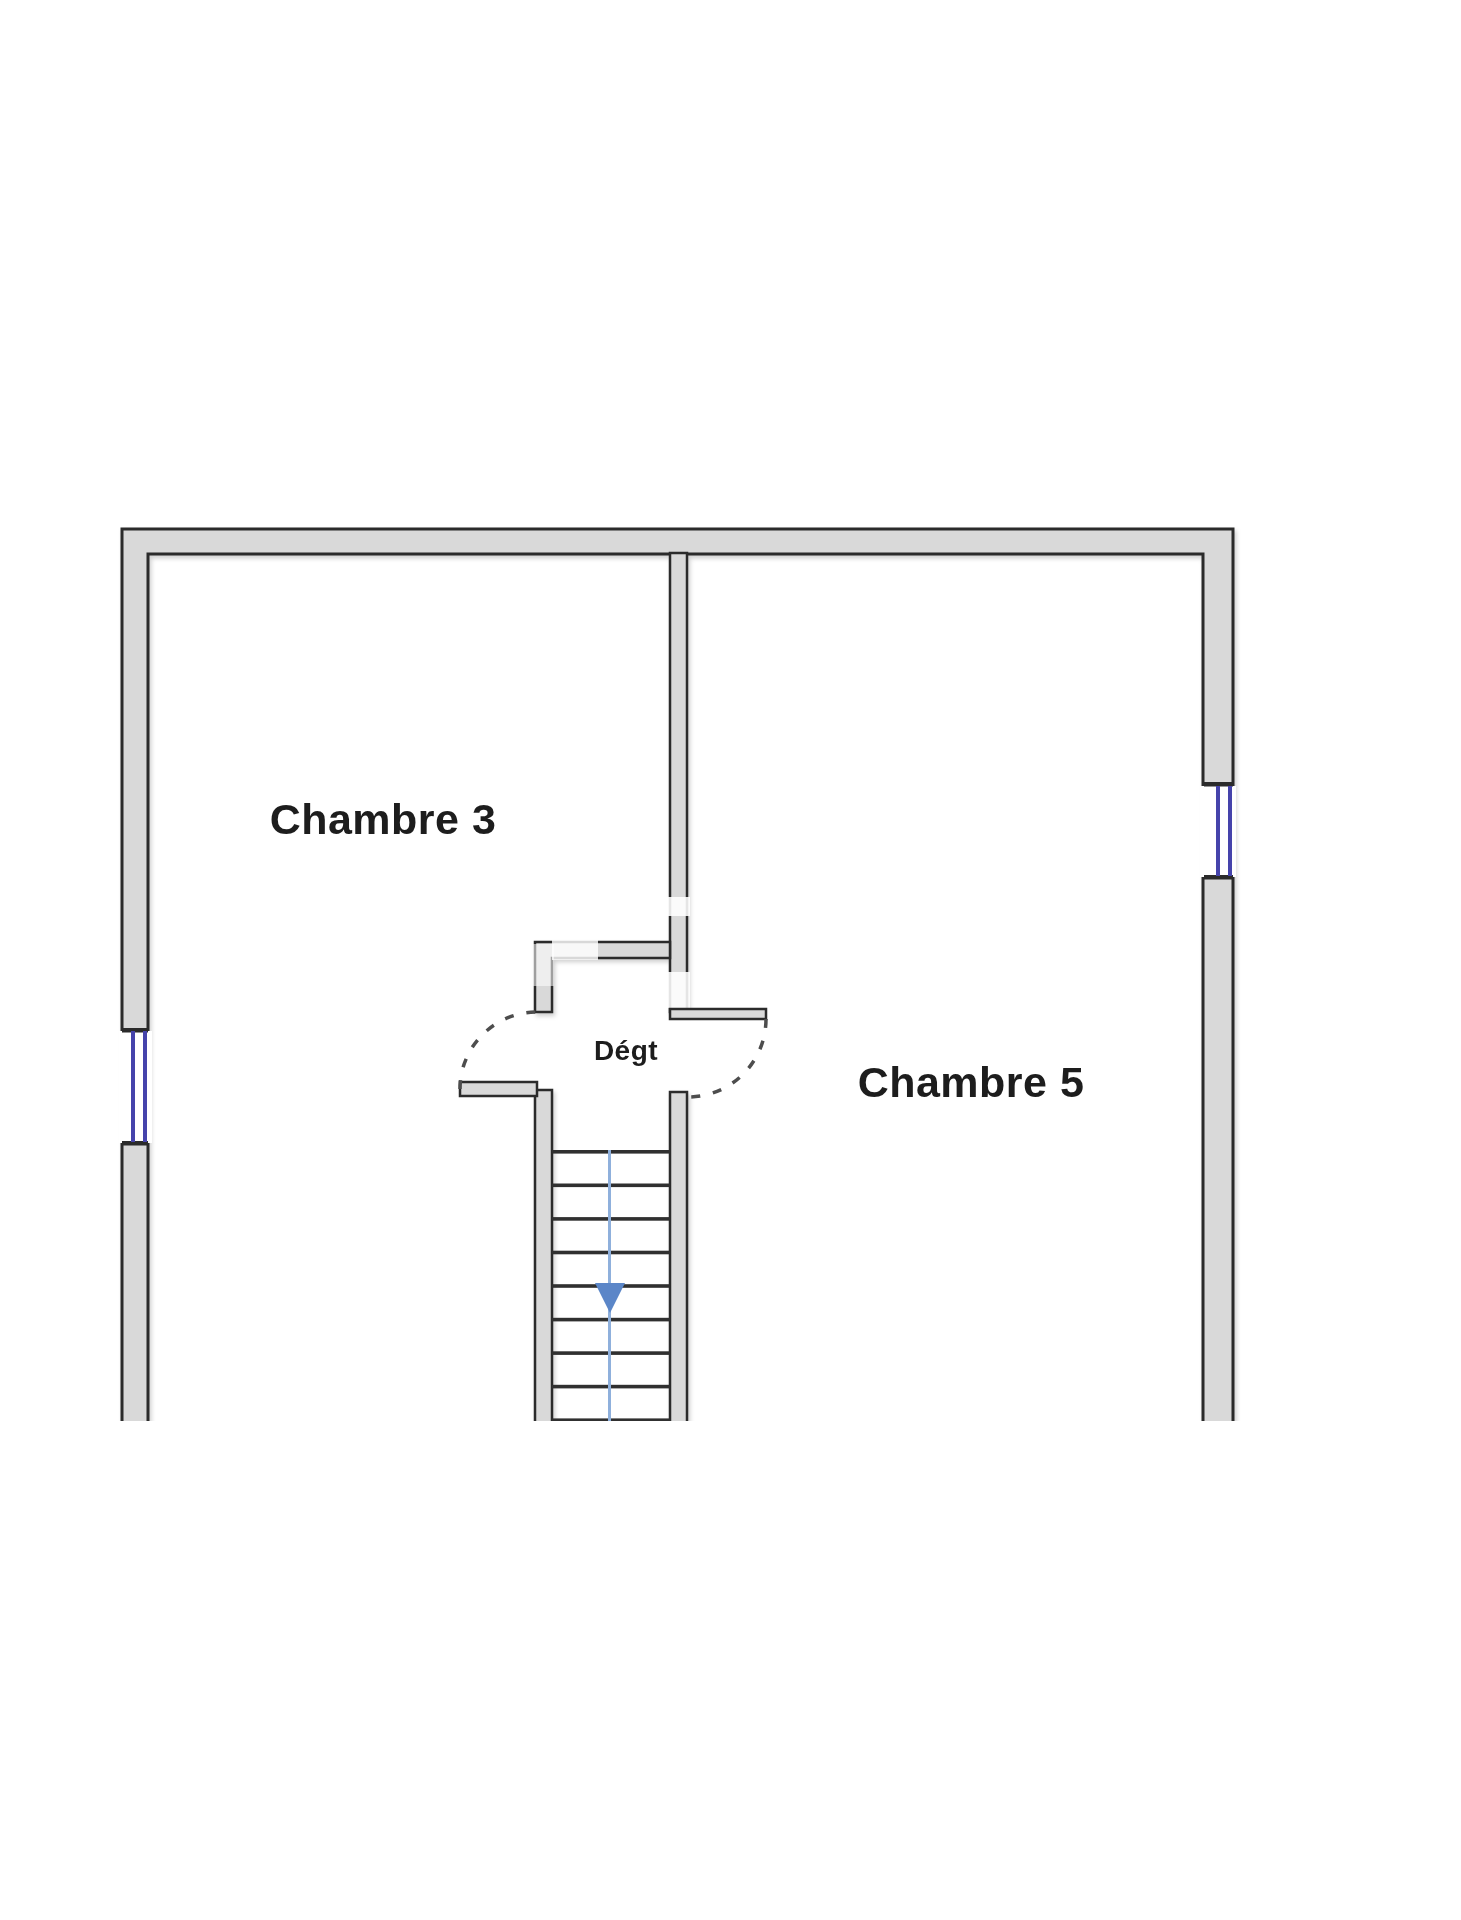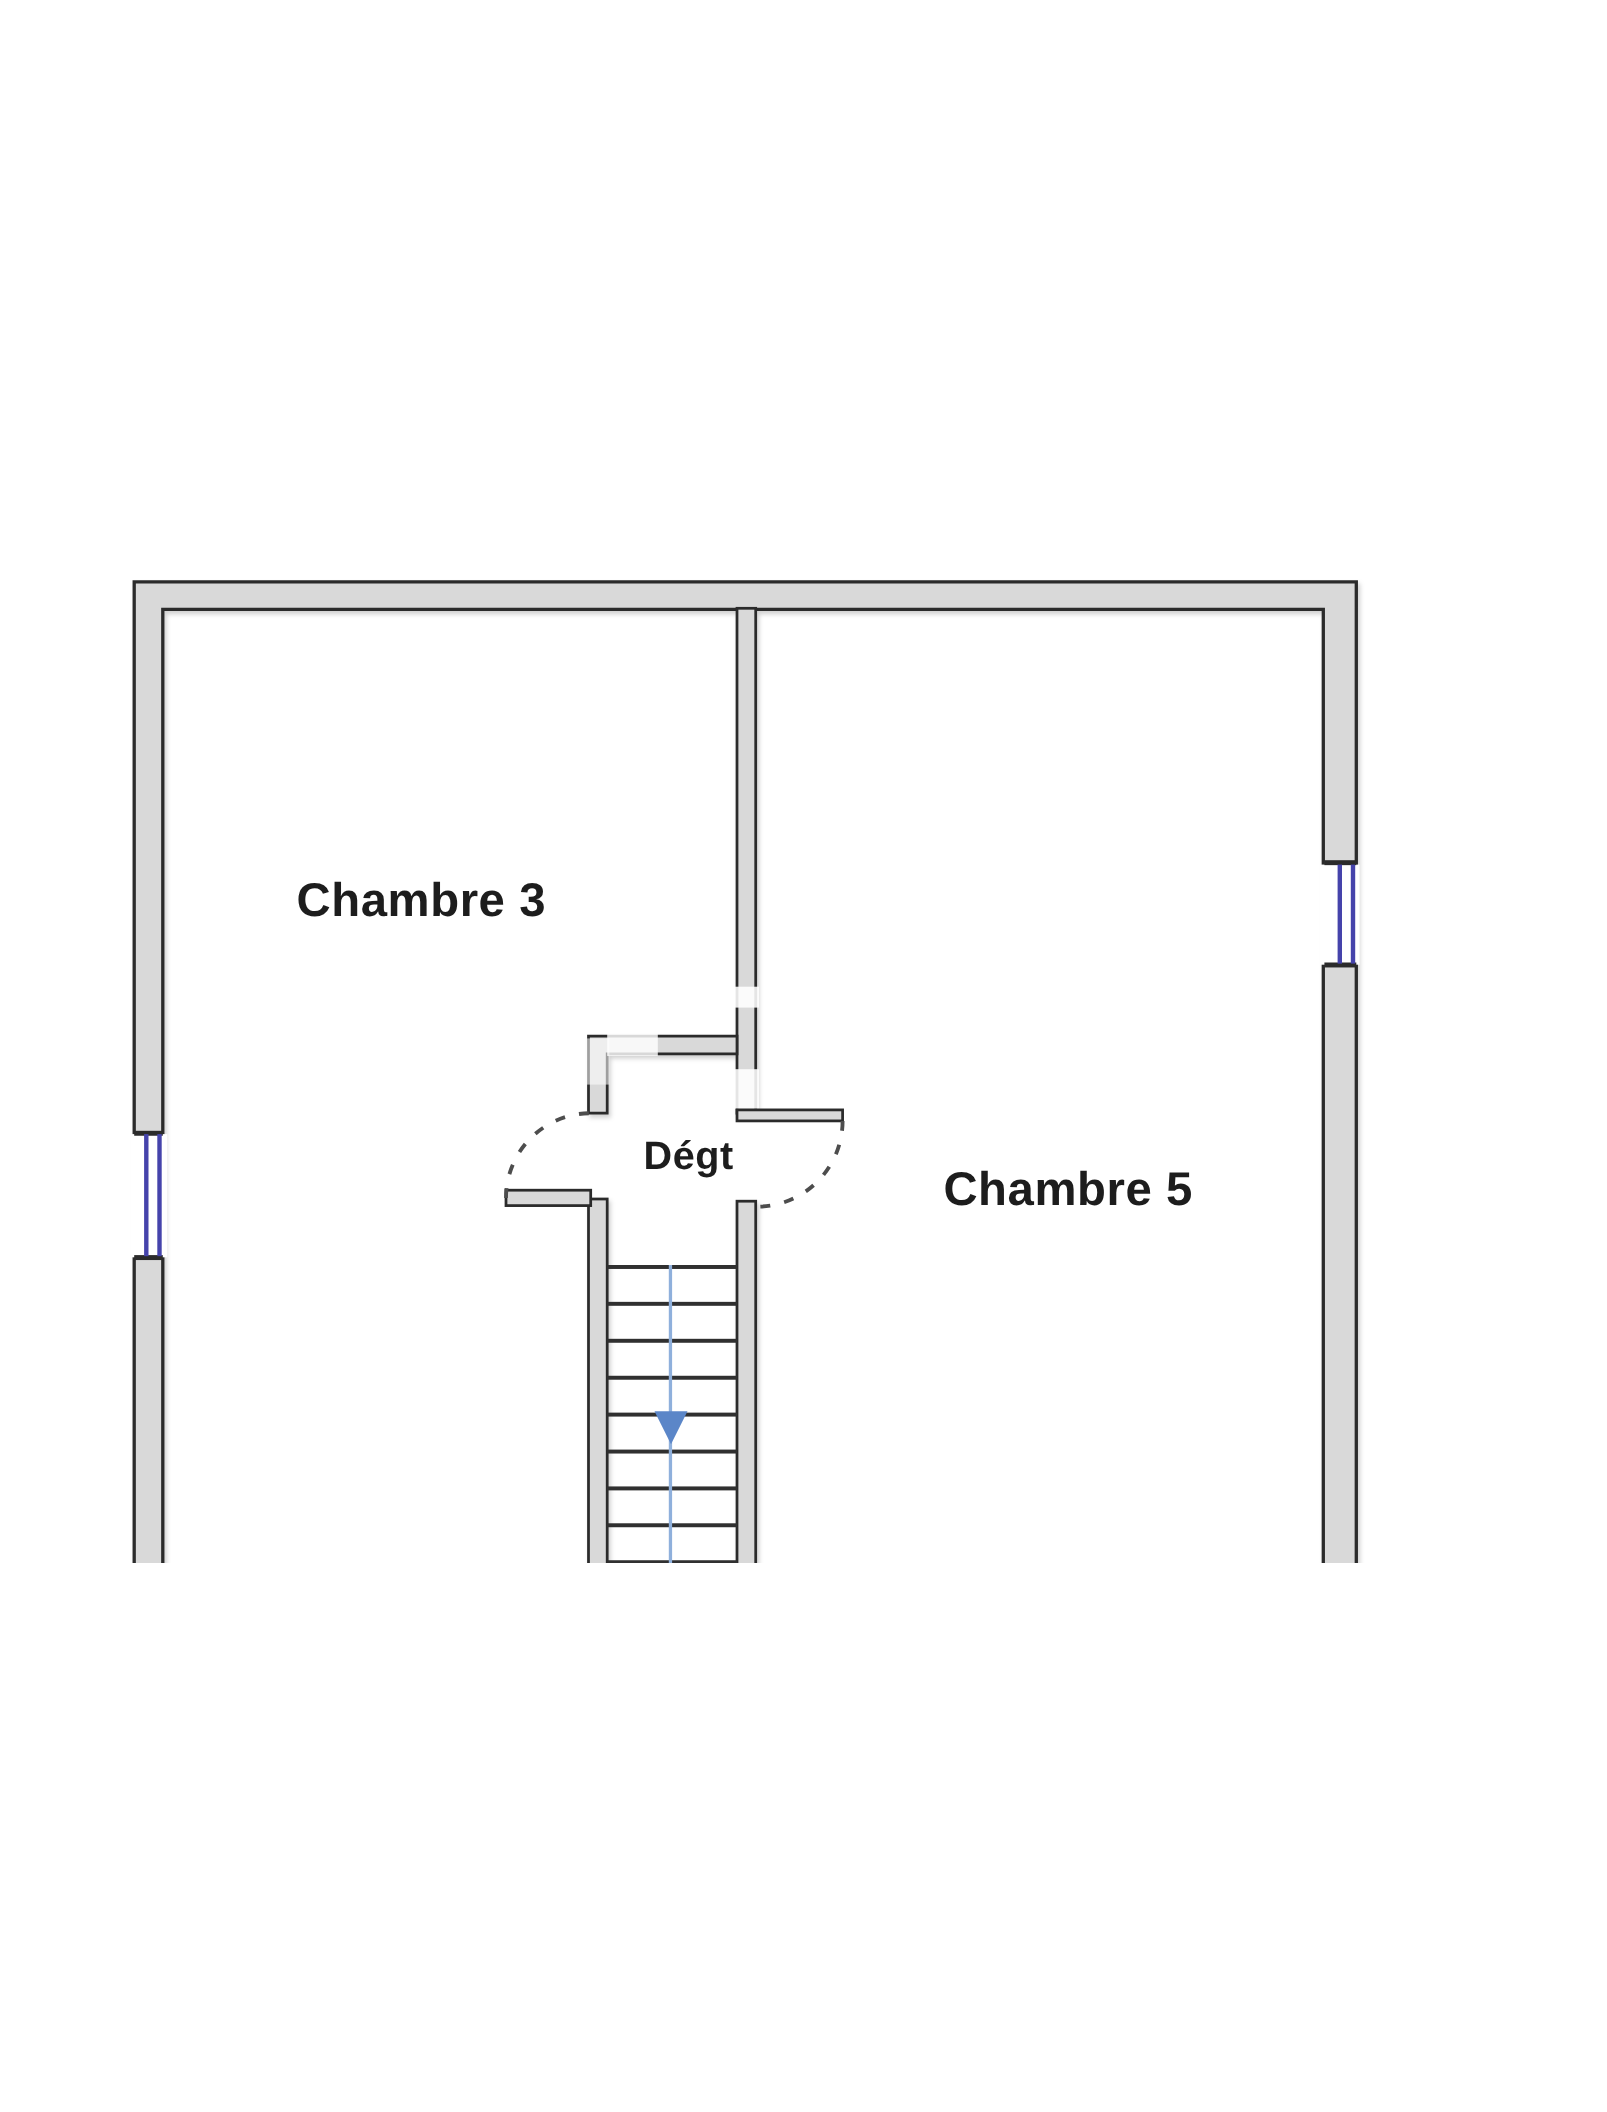--- a/index.html
+++ b/index.html
@@ -26,21 +26,21 @@
     font-family: "Liberation Sans", sans-serif;
     font-weight: 700;
     font-size: 43px;
     letter-spacing: 0.5px;
     color: #1d1d1d;
     white-space: nowrap;
     user-select: none;
   }
   .label-chambre3 { left: 383px; top: 819px; }
   .label-chambre4 { left: 971px; top: 1082px; }
-  .label-degt     { left: 626px; top: 1051px; font-size: 36px; }
+  .label-degt     { left: 626px; top: 1051px; font-size: 28px; }
 </style>
 </head>
 <body>
 
 <div class="canvas">
 
   <svg class="plan-svg" width="1461" height="1920" viewBox="0 0 1461 1920">
 
     <g style="filter: drop-shadow(2px 3px 2px rgba(0,0,0,0.18));">
 

